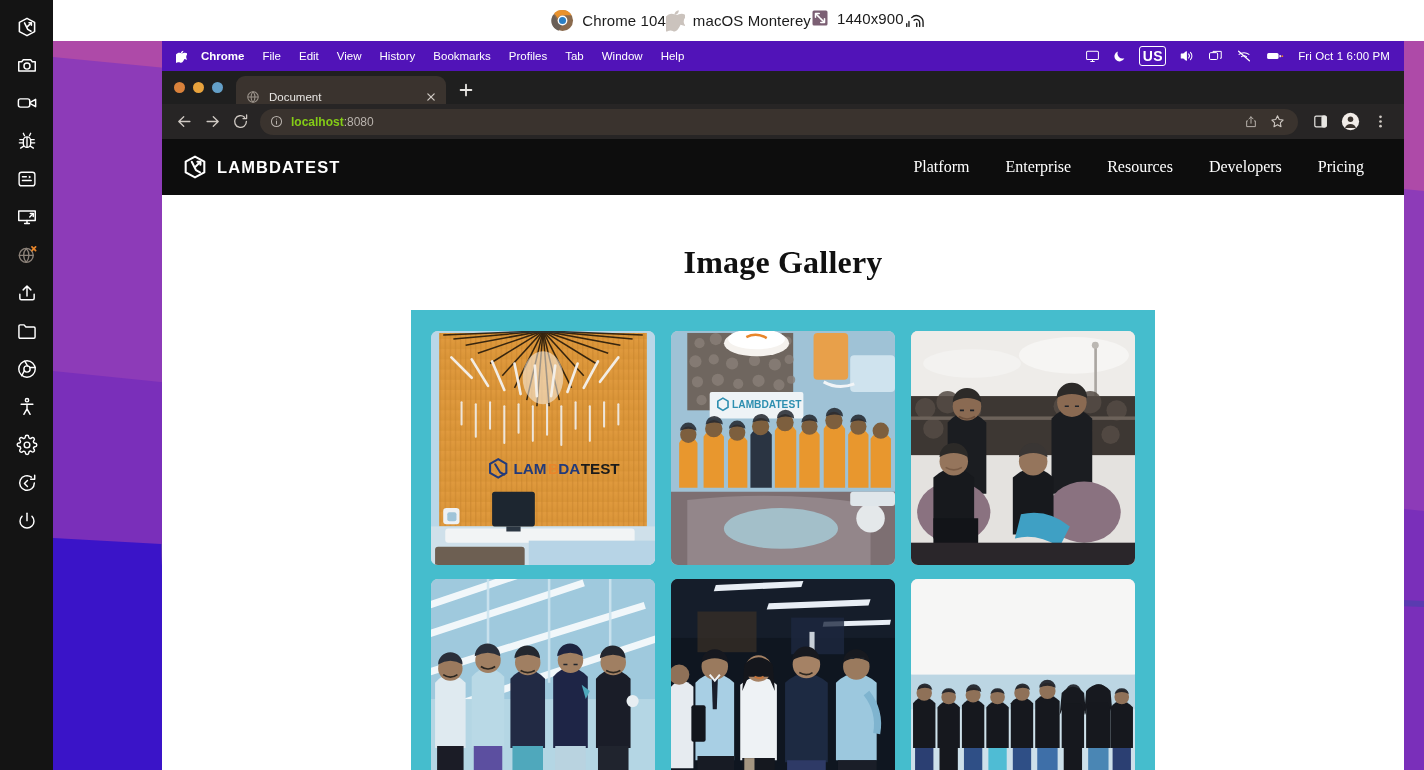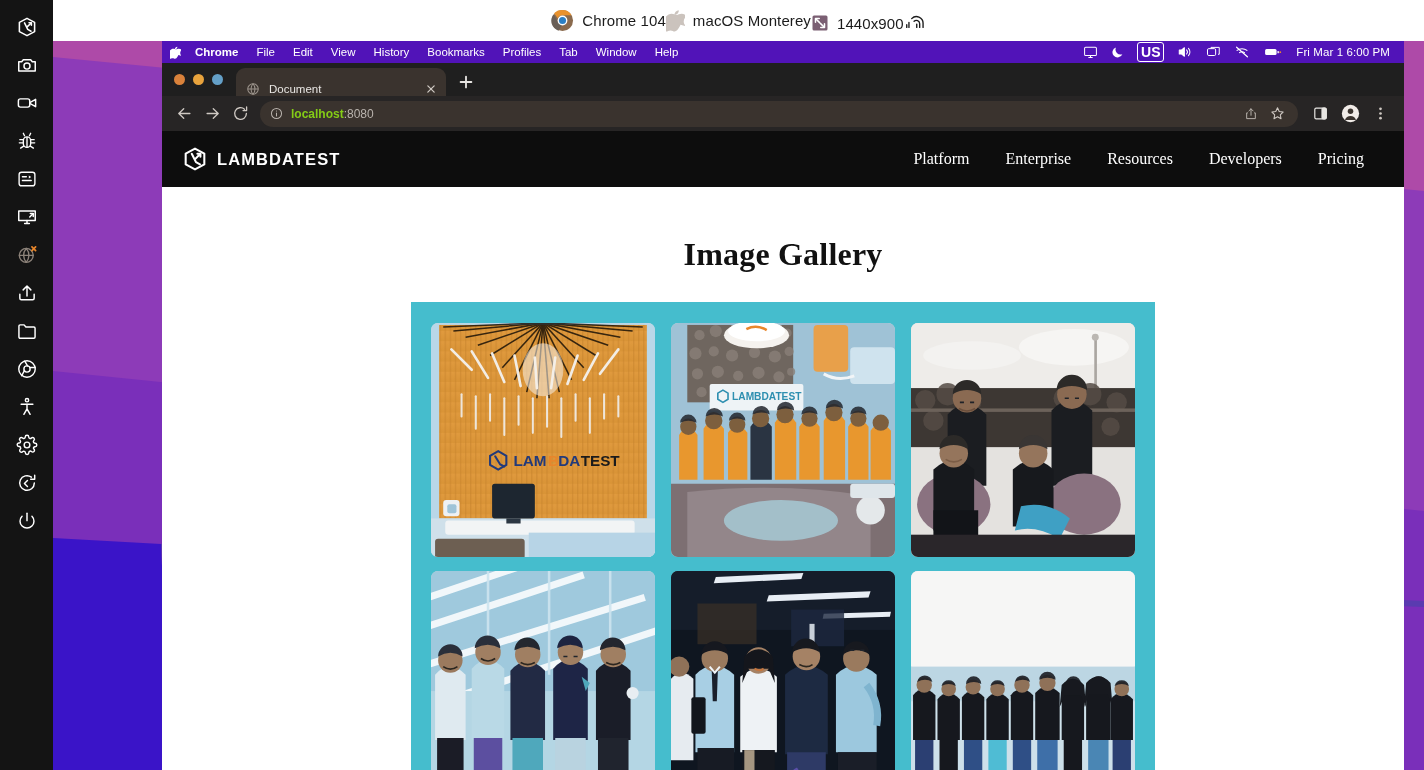--- a/index.html
+++ b/index.html
@@ -30,21 +30,21 @@
   .rail-btn svg { display: block; }
 
   
   #host-strip {
     position: absolute; left: 53px; top: 0;
     width: 1371px; height: 41px;
     background: #ffffff;
     display: flex; align-items: center; justify-content: center;
     z-index: 30;
   }
-  #host-strip-inner { display: flex; align-items: flex-end; }
+  #host-strip-inner { display: flex; align-items: flex-start; }
   .host-item { display: flex; align-items: center; gap: 8px; }
   .host-label {
     font-size: 15px; color: #1b1b1b;
     font-family: "Liberation Sans", sans-serif;
     letter-spacing: .1px;
   }
 
   
   #backdrop {
     position: absolute; left: 53px; top: 41px;
@@ -57,24 +57,24 @@
   #browser {
     position: absolute; left: 162px; top: 41px;
     width: 1242px; height: 729px;
     background: #1f1f1f;
     z-index: 20;
     overflow: hidden;
   }
 
   
   #mac-menubar {
-    height: 22px; width: 100%;
+    height: 30px; width: 100%;
     background: #5113b8;
     display: flex; align-items: center;
-    padding: 0 10px 0 8px;
+    padding: 0 10px 0 14px;
     color: #ffffff;
     font-size: 11.5px;
   }
   #menu-left { display: flex; align-items: center; gap: 0px; }
   .menu-apple { margin-right: 14px; display:flex; align-items:center; }
   .menu-item {
     padding: 0 9px; cursor: pointer;
     font-size: 11.5px; color: #ffffff; white-space: nowrap;
     font-family: "Liberation Sans", sans-serif;
   }
@@ -400,21 +400,21 @@
             <path d="M3.5 3.5 20.5 18.5" stroke-width="1.9"></path>
           </svg>
         </span>
         <span class="tray-icon">
           <svg width="20" height="14" viewBox="0 0 28 22" fill="none">
             <rect x="1.6" y="6.4" width="18" height="9.4" rx="2.4" fill="#ffffff"></rect>
             <rect x="21" y="9.4" width="2.2" height="3.6" rx="1" fill="#ffffff"></rect>
             <circle cx="25.4" cy="11.2" r="1.5" fill="#e8862b"></circle>
           </svg>
         </span>
-        <span id="clock">Fri Mar 1  6:00 PM</span>
+        <span id="clock">Fri Oct 1  6:00 PM</span>
       </div>
     </div>
 
     <div id="tabstrip">
       <div id="traffic">
         <span class="dot" style="background:#d9823b"></span>
         <span class="dot" style="background:#e8a33d"></span>
         <span class="dot" style="background:#64a0c8"></span>
       </div>
       <div id="tab">

